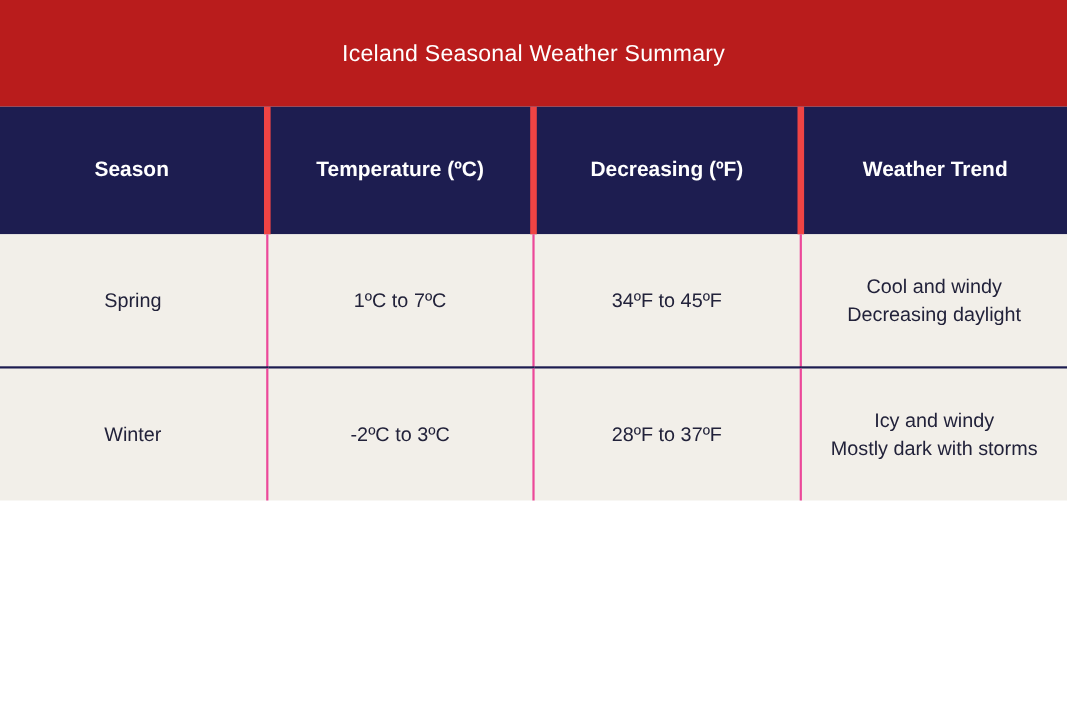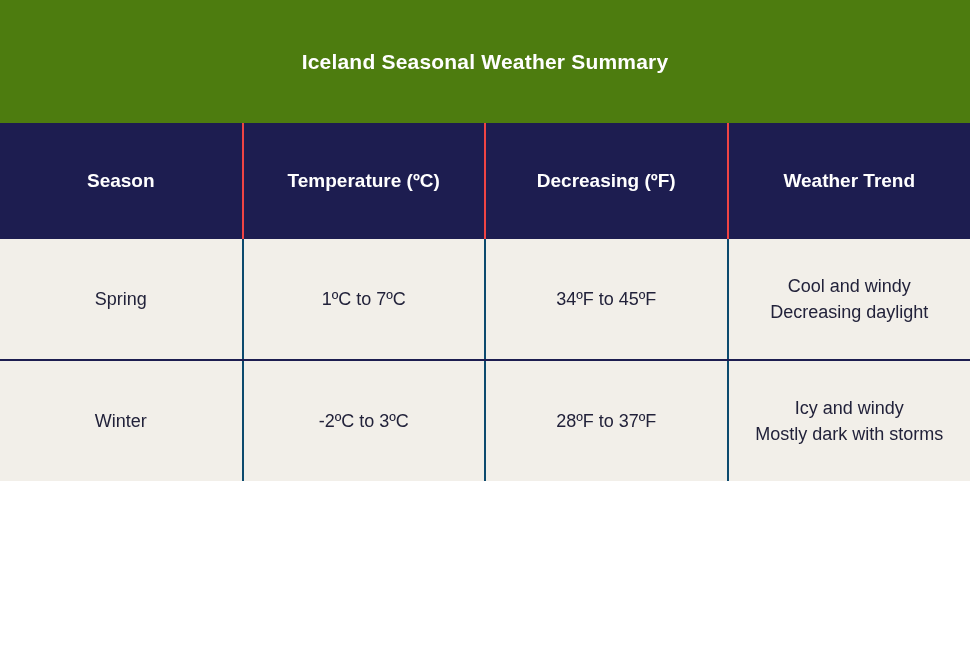--- a/index.html
+++ b/index.html
@@ -17,51 +17,51 @@
     width: 970px;
     height: 645px;
     box-sizing: border-box;
   }
   table.weather-table {
     width: 970px;
     border-collapse: collapse;
     table-layout: fixed;
   }
   .title-row td {
-    background: #4d7c0f;
+    background: #b91c1c;
     color: #ffffff;
     text-align: center;
     font-size: 21px;
-    font-weight: bold;
+    font-weight: normal;
     height: 89px;
-    padding: 17px 10px;
+    padding: 4px 10px;
     letter-spacing: 0.2px;
   }
   thead.col-head th {
     background: #1d1d50;
     color: #ffffff;
     font-size: 19px;
     font-weight: bold;
     height: 116px;
     padding: 0 8px;
     text-align: center;
-    border-right: 2px solid #ef4444;
+    border-right: 6px solid #ef4444;
     vertical-align: middle;
   }
   thead.col-head th:last-child {
     border-right: none;
   }
   tbody td {
     background: #f2efe9;
     color: #22223a;
     font-size: 18px;
     text-align: center;
     height: 108px;
     padding: 6px 10px;
-    border-right: 2px solid #0c4a6e;
+    border-right: 2px solid #ec4899;
     border-bottom: 2px solid #1d1d50;
     vertical-align: middle;
     line-height: 1.45;
   }
   tbody td:last-child {
     border-right: none;
   }
   tbody tr:last-child td {
     border-bottom: none;
   }

